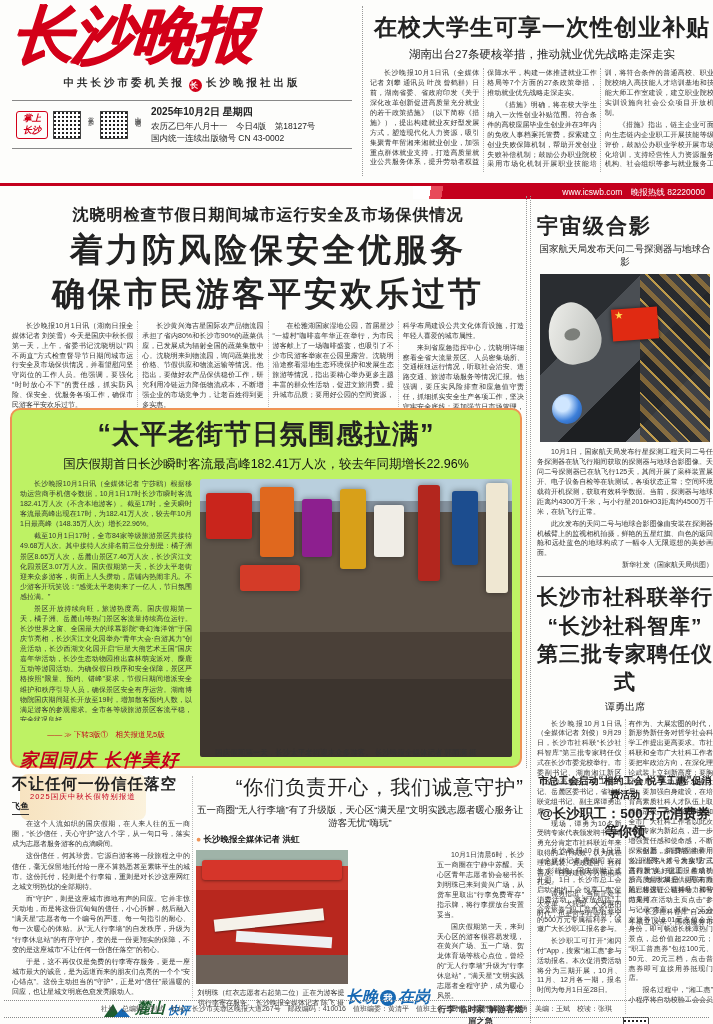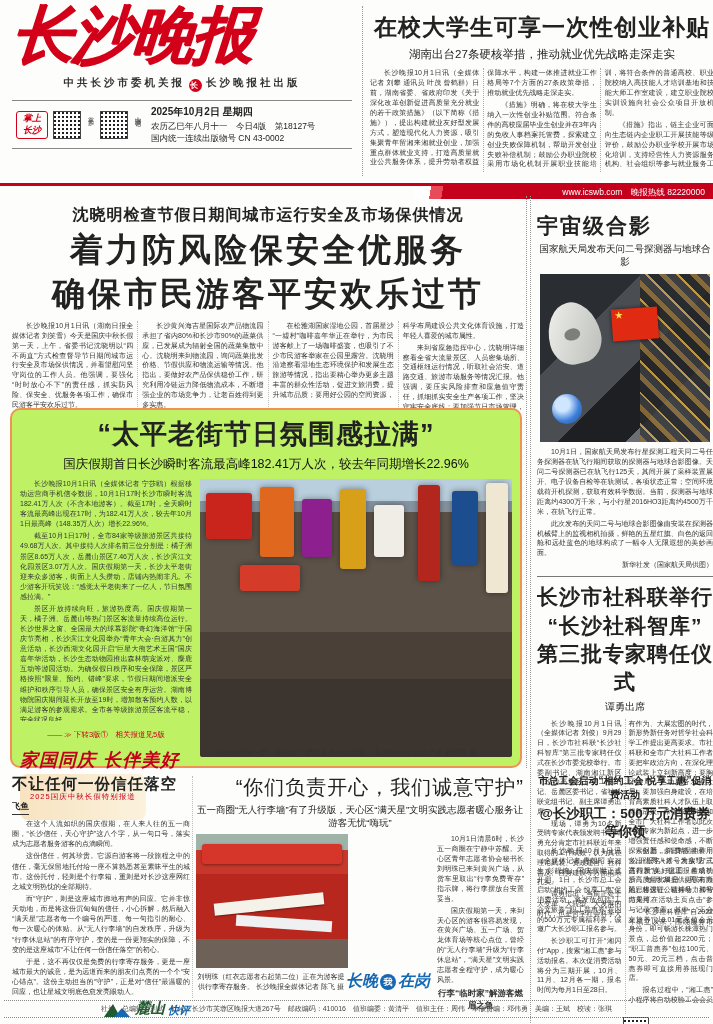--- a/index.html
+++ b/index.html
@@ -267,20 +267,24 @@
         <polygon points="12,17 20,8 28,17" fill="#1668b3"></polygon>
       </svg>
       <span class="lushan-name">麓山</span>
       <span class="lushan-tag">快评</span>
     </div>
   </div>
 
   <div class="mid">
     <div class="mid-h">“你们负责开心，我们诚意守护”</div>
     <div class="mid-sub">五一商圈“无人行李墙”有了升级版，天心区“满天星”文明实践志愿者暖心服务让游客无忧“嗨玩”</div>
+    <div class="mid-by">
+      <span class="dot">●</span>
+      <span>长沙晚报全媒体记者 洪虹</span>
+    </div>
     <div class="mid-row">
       <div>
         <div class="booth-photo">
           <div class="booth-banner"></div>
           <div class="booth-strip"></div>
           <div class="booth-strip2"></div>
         </div>
         <div class="mid-cap">
           <div class="mid-cap-text">
             <span>刘明珠（红衣志愿者右起第二位）正在为游客提供行李寄存服务。</span>

